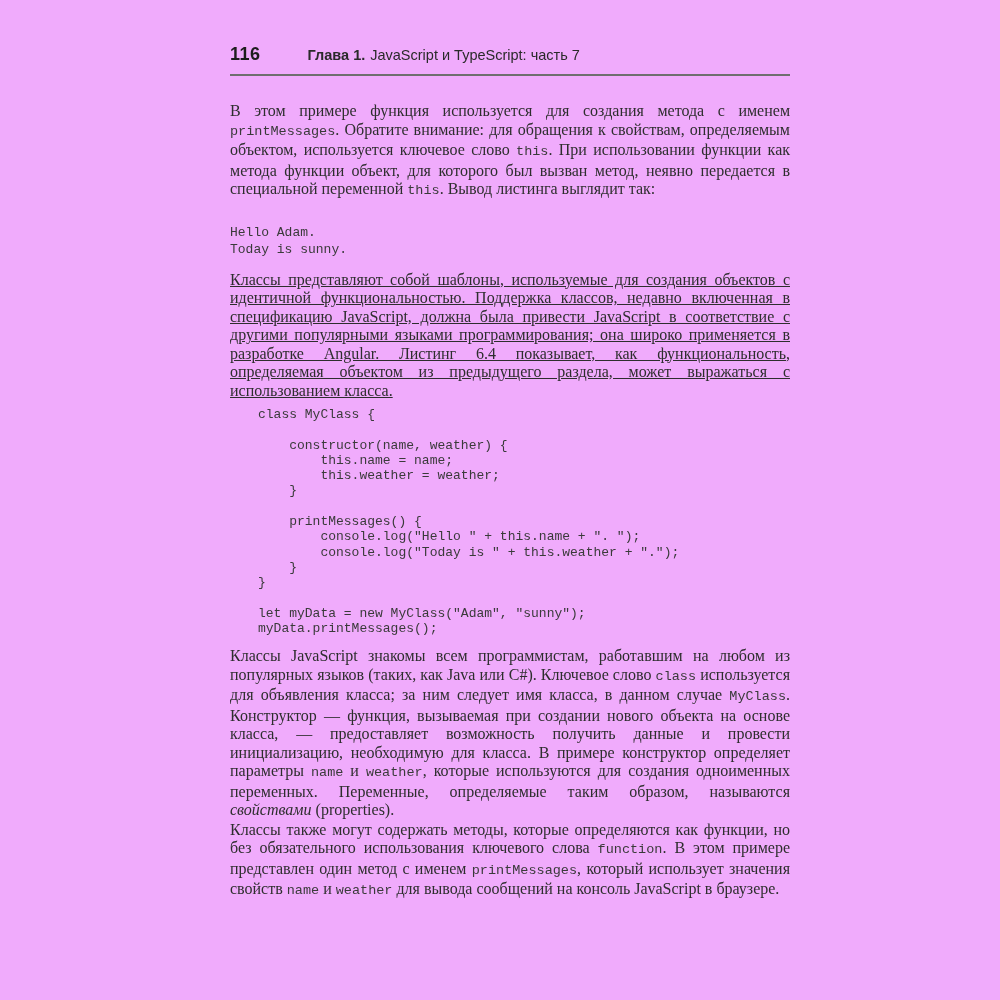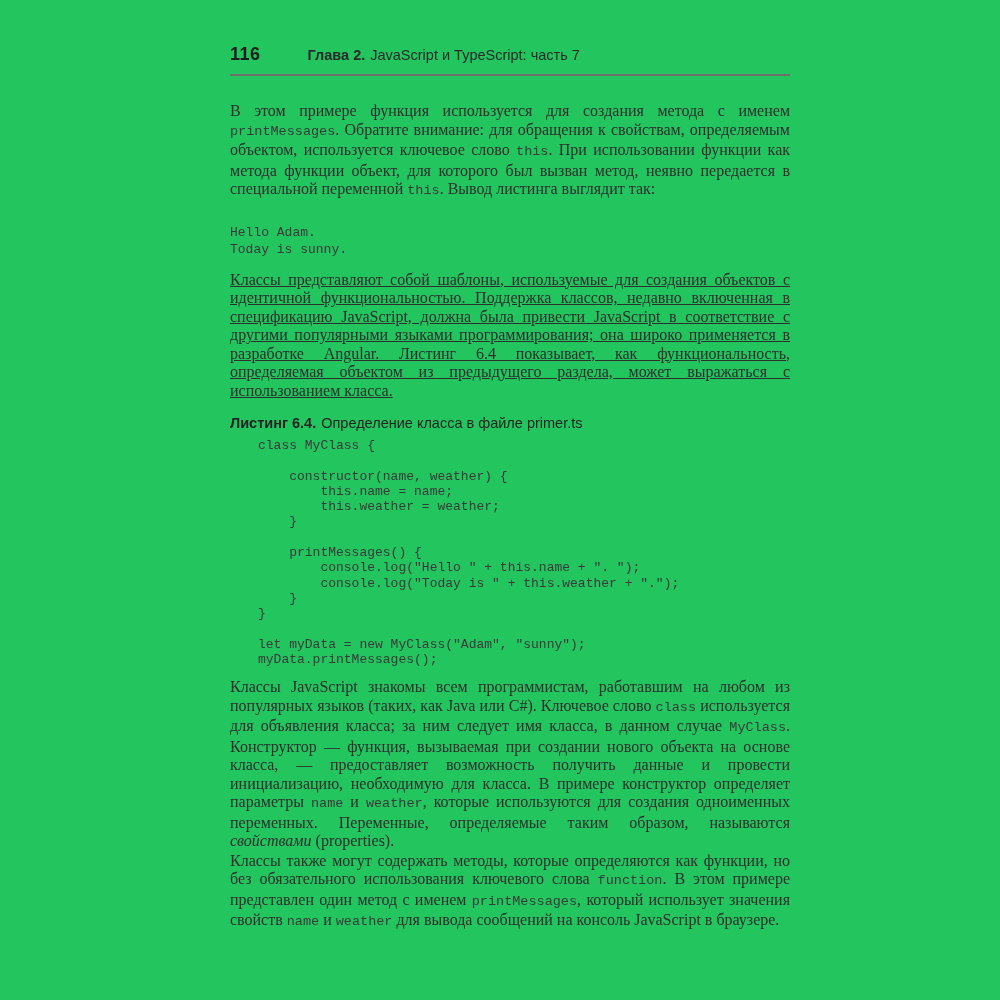--- a/index.html
+++ b/index.html
@@ -7,21 +7,21 @@
     padding: 0;
     width: 1000px;
     height: 1000px;
     overflow: hidden;
     background: #ffffff;
   }
   .page {
     position: relative;
     width: 1000px;
     height: 1000px;
-    background: #22c55e;
+    background: #f0abfc;
     font-family: "Liberation Serif", serif;
     color: #2e2e2e;
   }
   .content {
     position: absolute;
     left: 230px;
     top: 44px;
     width: 560px;
   }
   
@@ -101,32 +101,31 @@
   .listing-title { margin-left: 5px; }
 </style>
 </head>
 <body>
 
 <div class="page">
   <div class="content">
 
     <div class="running-head">
       <span class="page-number">116</span>
-      <span class="chapter-ref"><span class="chapter-label">Глава 2.</span><span class="chapter-title">JavaScript и TypeScript: часть 7</span></span>
+      <span class="chapter-ref"><span class="chapter-label">Глава 1.</span><span class="chapter-title">JavaScript и TypeScript: часть 7</span></span>
     </div>
 
     <p class="body-par" id="para1"><span>В этом примере функция используется для создания метода с именем </span><span class="icode">printMessages</span><span>. Обратите внимание: для обращения к свойствам, определяемым объектом, используется ключевое слово </span><span class="icode">this</span><span>. При использовании функции как метода функции объект, для которого был вызван метод, неявно передается в специальной переменной </span><span class="icode">this</span><span>. Вывод листинга выглядит так:</span></p>
 
     <pre class="codeblock" id="output-code">Hello Adam.
 Today is sunny.</pre>
 
 
     <p class="body-par" id="para2"><span>Классы представляют собой шаблоны, используемые для создания объектов с идентичной функциональностью. Поддержка классов, недавно включенная в спецификацию JavaScript, должна была привести JavaScript в соответствие с другими популярными языками программирования; она широко применяется в разработке Angular. Листинг 6.4 показывает, как функциональность, определяемая объектом из предыдущего раздела, может выражаться с использованием класса.</span></p>
 
-    <div class="listing-caption"><span class="listing-label">Листинг 6.4.</span><span class="listing-title">Определение класса в файле primer.ts</span></div>
 
     <pre class="codeblock" id="listing-code">class MyClass {
 
     constructor(name, weather) {
         this.name = name;
         this.weather = weather;
     }
 
     printMessages() {
         console.log("Hello " + this.name + ". ");

